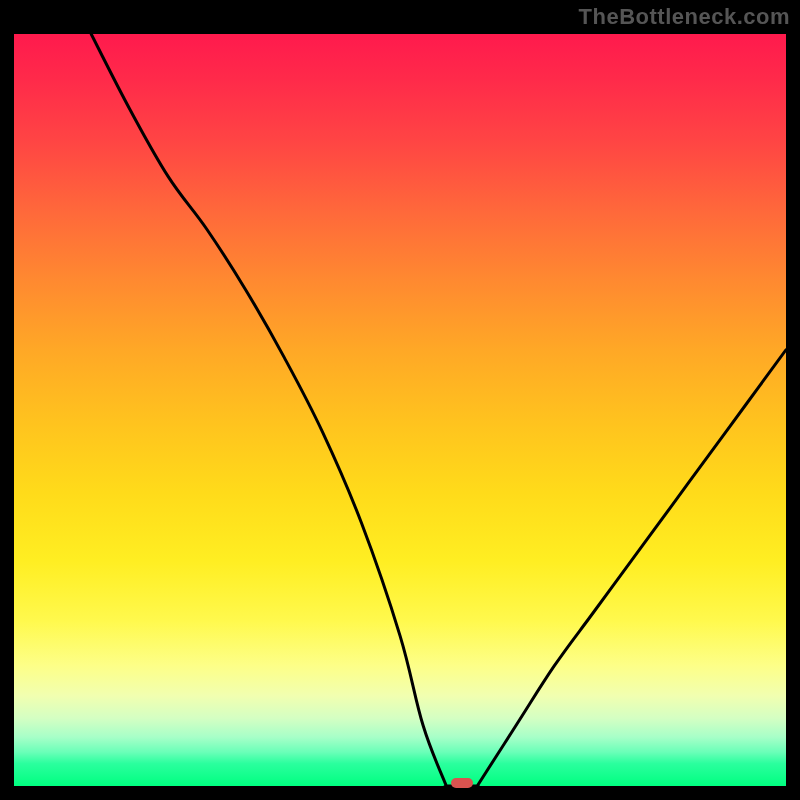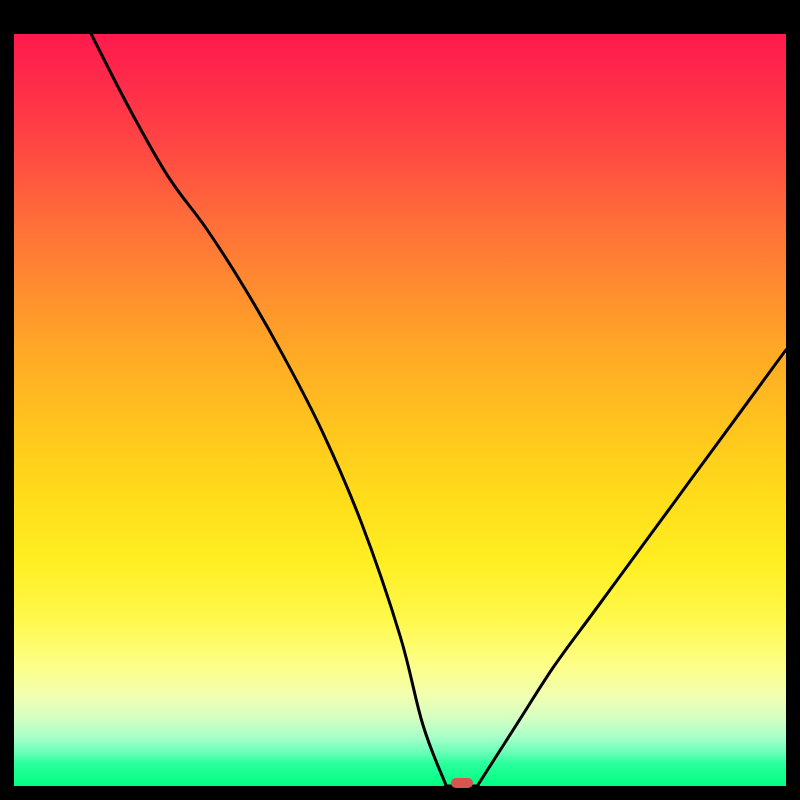--- a/index.html
+++ b/index.html
@@ -65,19 +65,20 @@
     height: 10px;
     border-radius: 5px;
     background: #d9534f;
     transform: translate(-50%, -50%);
   }
 </style>
 </head>
 <body>
 
 <div class="frame">
+  <div class="watermark">TheBottleneck.com</div>
   <div class="plot">
     <svg class="curve" viewBox="0 0 772 752" preserveAspectRatio="none">
       <path id="curve-path" fill="none" stroke="#000000" stroke-width="3" stroke-linecap="round" stroke-linejoin="round" d="M 77.2 0.0 C 84.1 13.5, 101.9 49.5, 115.8 75.2 C 129.7 100.9, 140.5 121.2, 154.4 142.9 C 168.3 164.5, 179.1 175.2, 193.0 195.5 C 206.9 215.8, 217.7 232.7, 231.6 255.7 C 245.5 278.7, 256.3 297.6, 270.2 323.4 C 284.1 349.1, 294.9 368.8, 308.8 398.6 C 322.7 428.3, 333.5 452.3, 347.4 488.8 C 361.3 525.3, 374.9 565.1, 386.0 601.6 C 397.1 638.1, 400.8 664.8, 409.2 691.8 C 417.5 718.9, 428.2 741.2, 432.3 752.0 C 436.5 762.8, 426.8 752.0, 432.3 752.0 C 437.9 752.0, 457.6 752.0, 463.2 752.0 C 468.8 752.0, 456.3 762.8, 463.2 752.0 C 470.1 741.2, 487.9 713.5, 501.8 691.8 C 515.7 670.2, 526.5 652.0, 540.4 631.7 C 554.3 611.4, 565.1 598.0, 579.0 579.0 C 592.9 560.1, 603.7 545.4, 617.6 526.4 C 631.5 507.4, 642.3 492.7, 656.2 473.8 C 670.1 454.8, 680.9 440.1, 694.8 421.1 C 708.7 402.2, 719.5 387.4, 733.4 368.5 C 747.3 349.5, 765.1 325.3, 772.0 315.8"></path>
     </svg>
     <div id="marker" class="marker" style="left: 447.76px; top: 749px; background: rgb(217, 83, 79);"></div>
   </div>
 </div>
 
 </body></html>

